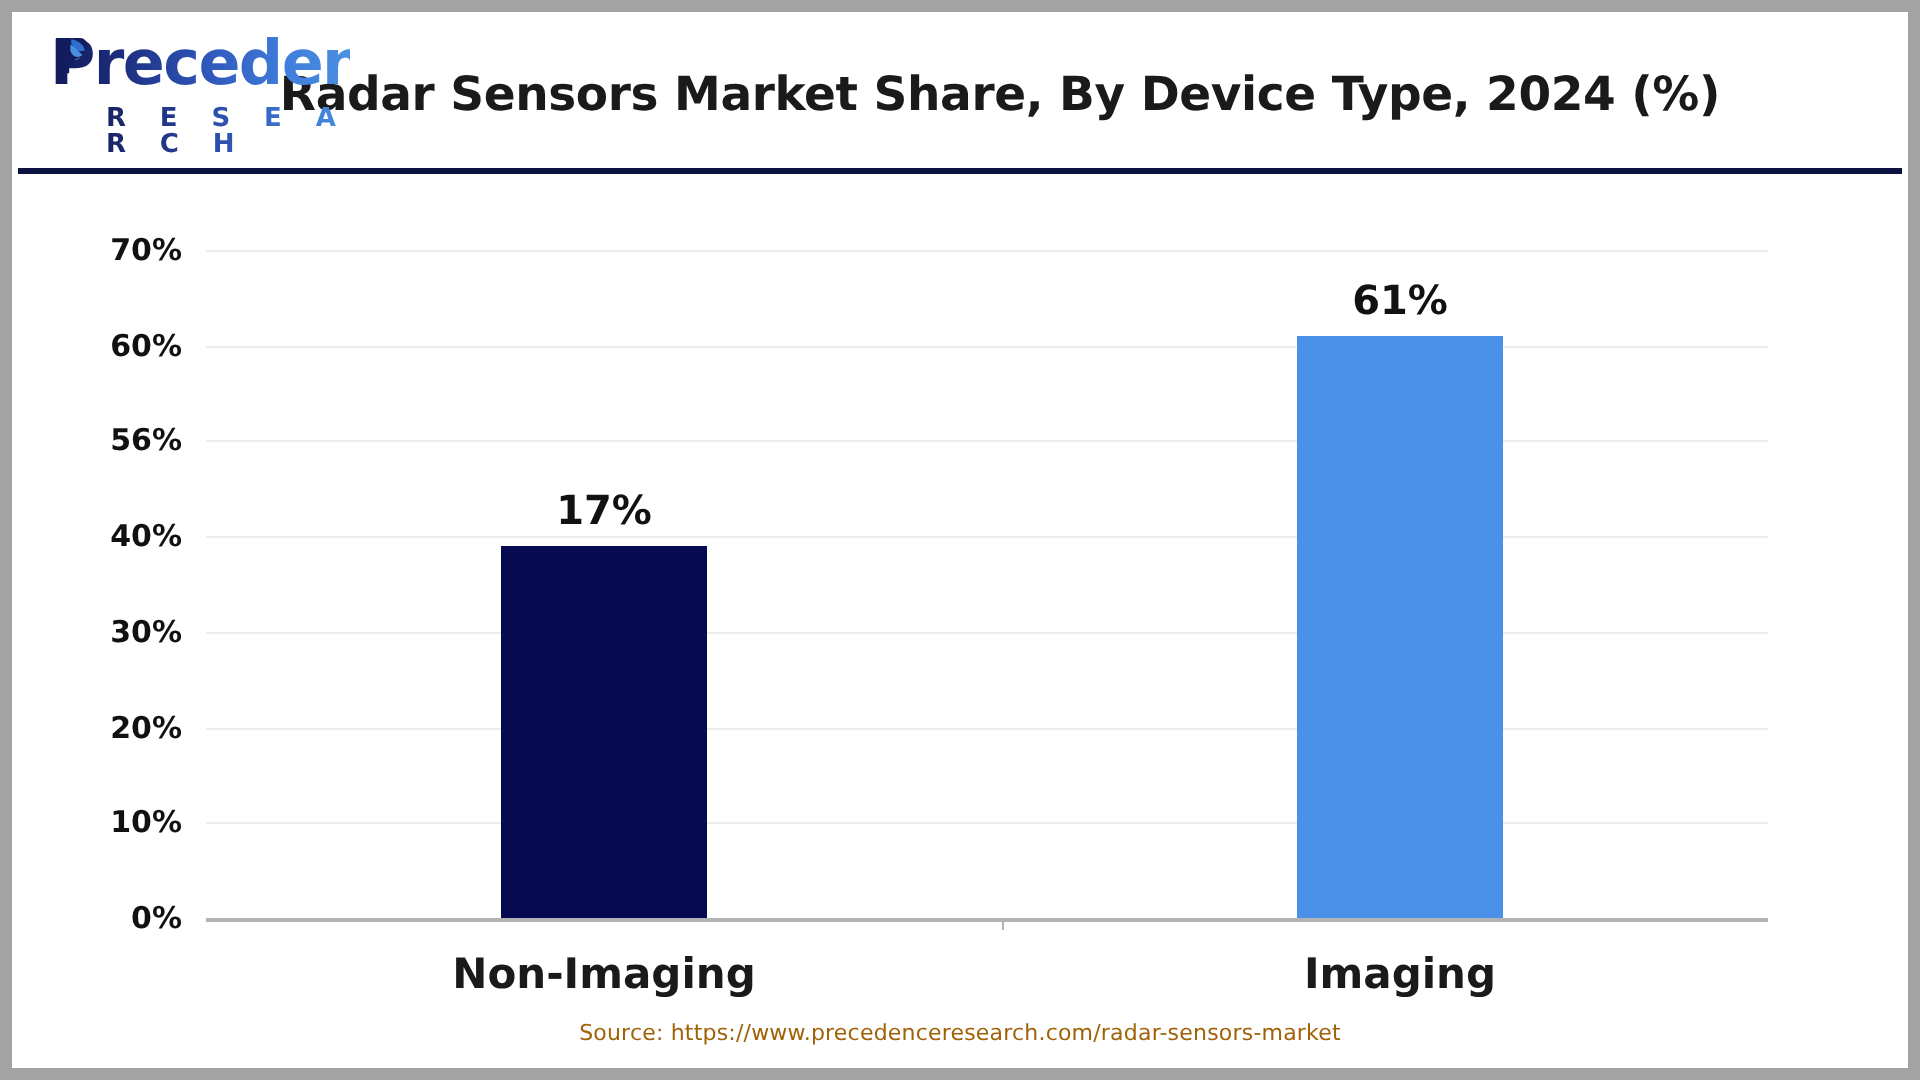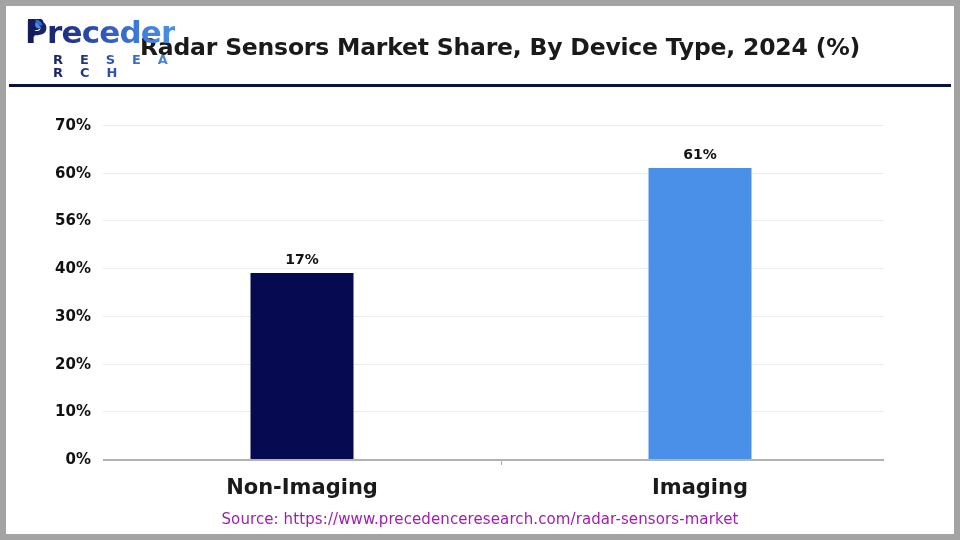--- a/index.html
+++ b/index.html
@@ -165,21 +165,21 @@
     transform: translateX(-50%);
     width: 103px;
   }
   .bar-value {
     position: absolute;
     left: 50%;
     transform: translateX(-50%);
     bottom: 100%;
     margin-bottom: 6px;
     font-family: "DejaVu Sans", sans-serif;
-    font-size: 14px;
+    font-size: 20px;
     font-weight: 700;
     color: #111111;
     white-space: nowrap;
   }
   .cat-label {
     position: absolute;
     top: 100%;
     margin-top: 16px;
     left: 50%;
     transform: translateX(-50%);
@@ -199,23 +199,23 @@
     background: #b3b3b3;
   }
 
   .source {
     position: absolute;
     left: 0;
     right: 0;
     top: 423px;
     text-align: center;
     font-family: "DejaVu Sans", sans-serif;
-    font-size: 15px;
+    font-size: 11px;
     font-weight: 400;
-    color: #a21caf;
+    color: #a16207;
     letter-spacing: 0.1px;
   }
 </style>
 </head>
 <body>
 
 <div class="infographic">
   <div class="inner-frame">
 
     <div class="header">

